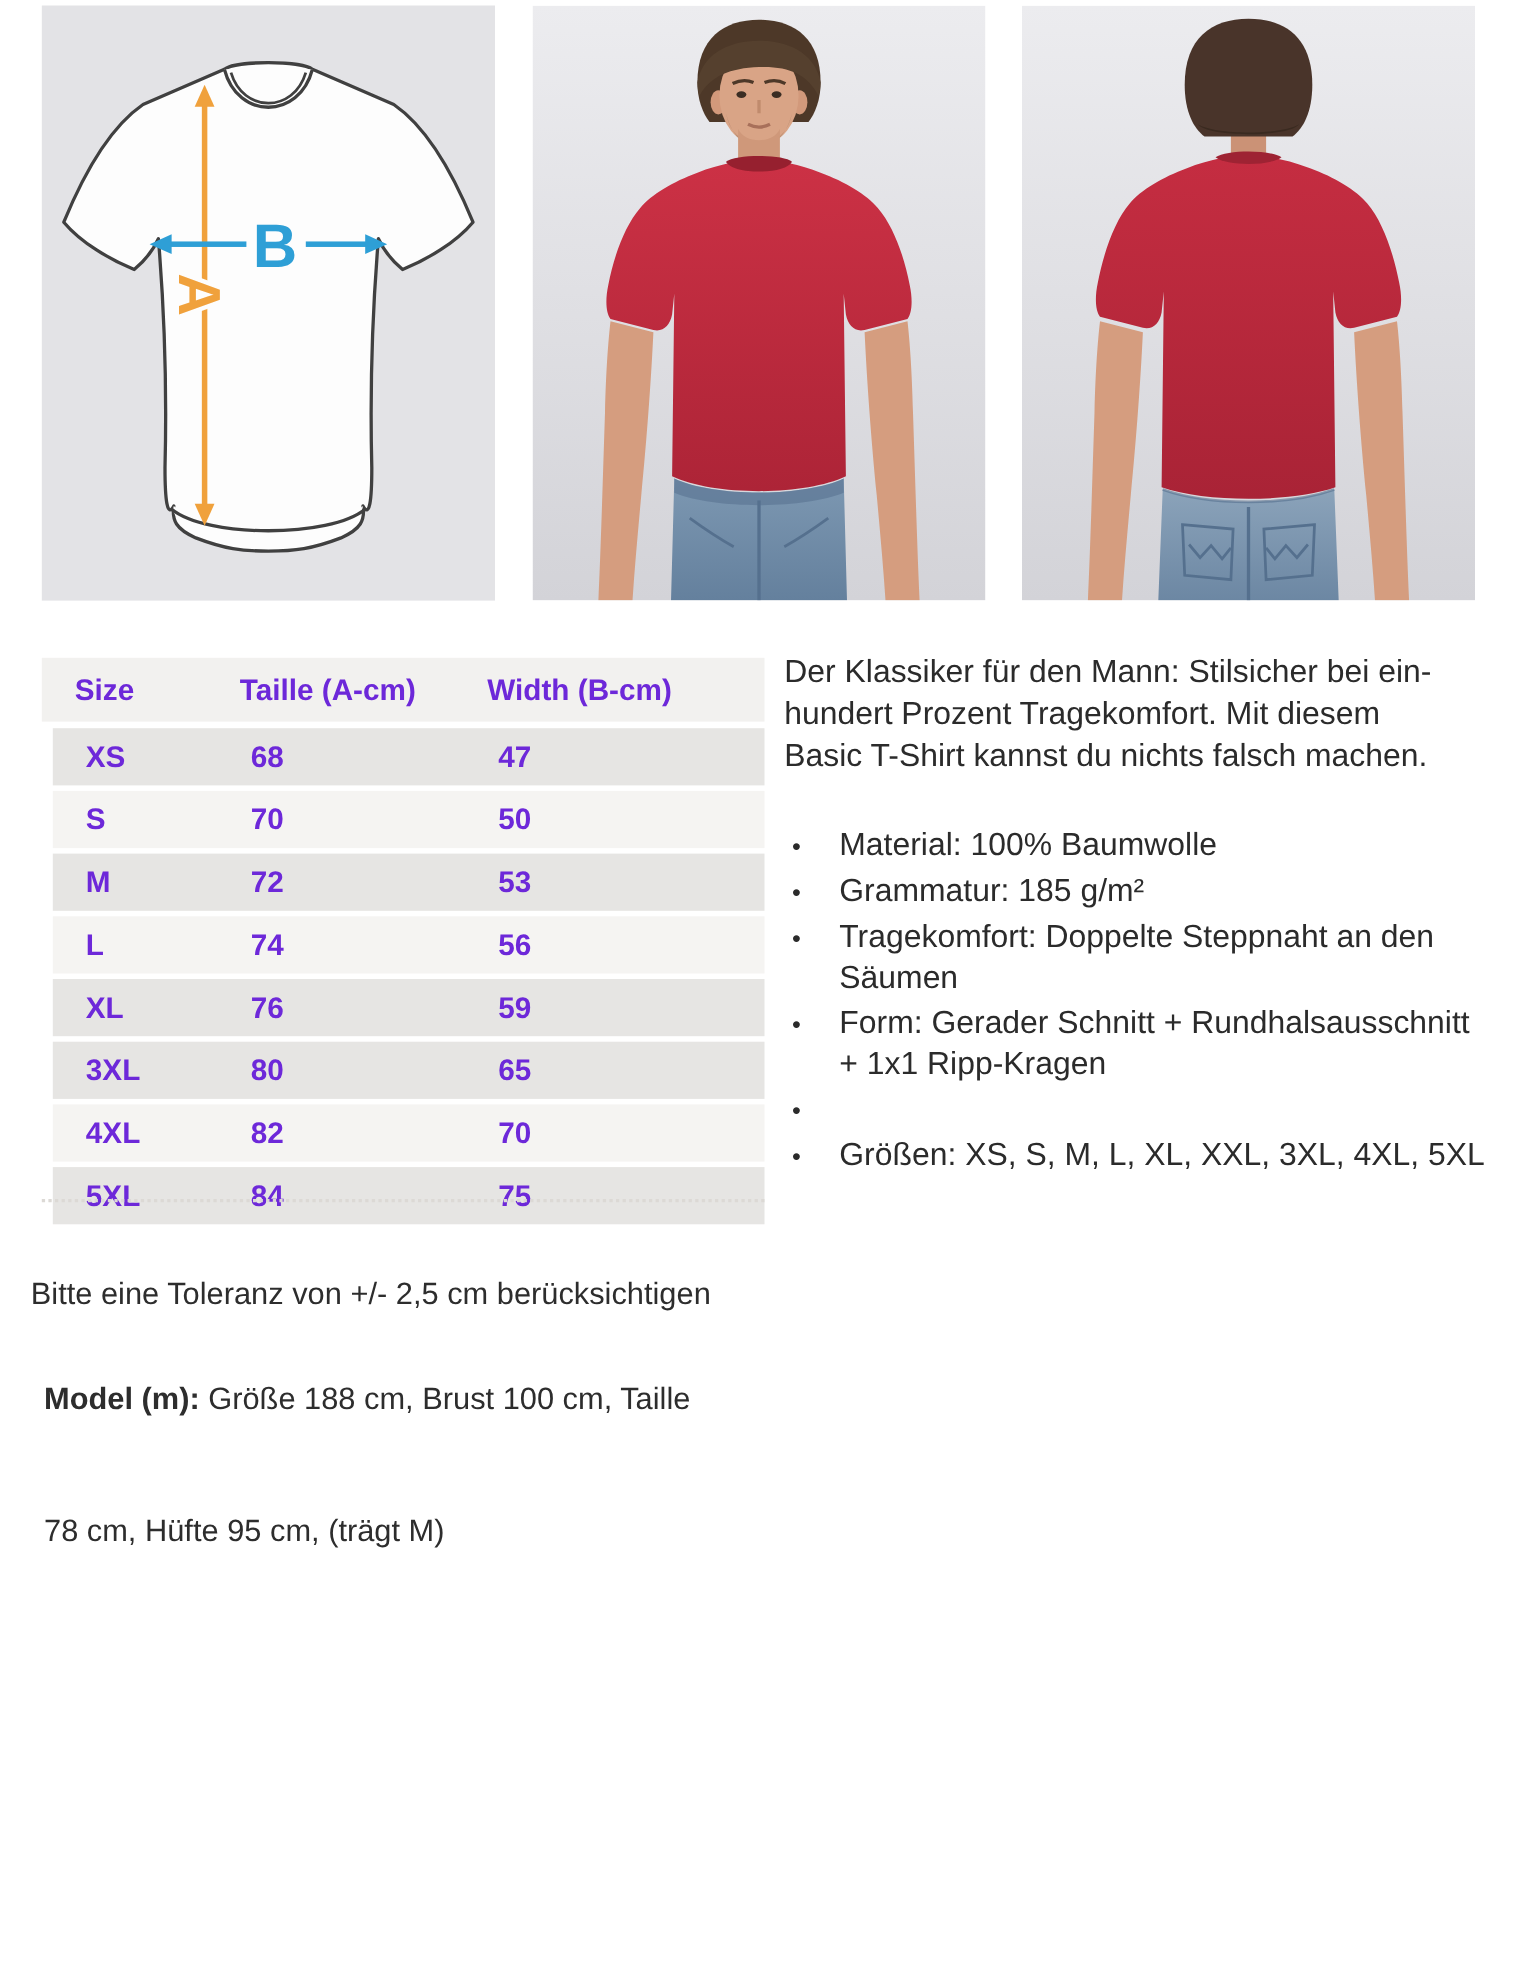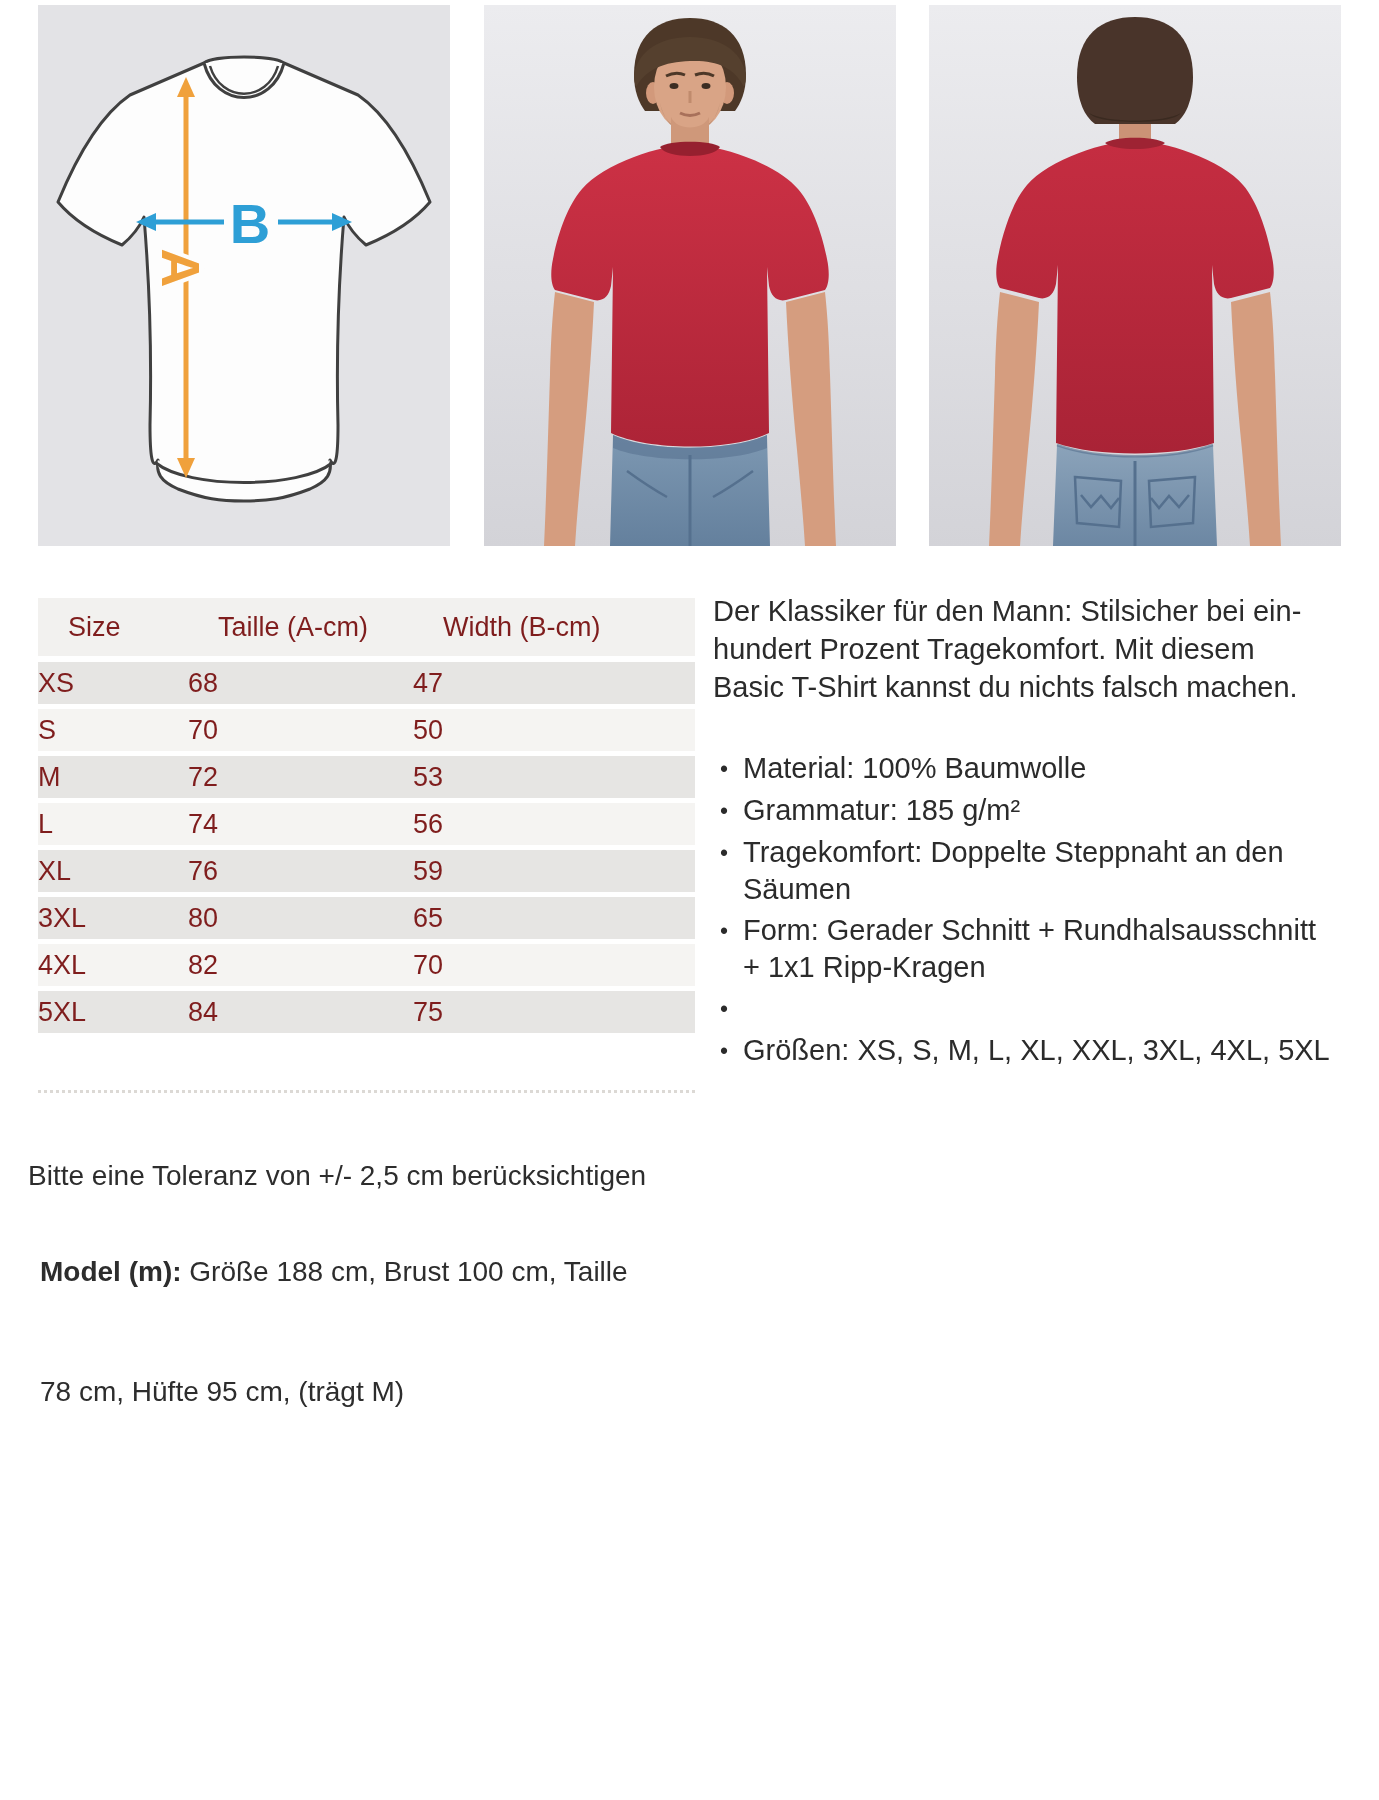--- a/index.html
+++ b/index.html
@@ -8,46 +8,46 @@
     font-family:"Liberation Sans", sans-serif; color:#2d2d2d;
   }
   figure { margin:0; }
   .img-box { position:absolute; top:5px; width:412px; height:541px; overflow:hidden; }
   .img-box svg { display:block; }
   #diagram-box { left:38px;  background:#e3e3e6; }
   #front-box   { left:484px; }
   #back-box    { left:929px; }
 
   
-  .size-table { position:absolute; left:38px; top:598px; width:657px; font-size:27px; color:#7f1d1d; }
+  .size-table { position:absolute; left:38px; top:598px; width:657px; font-size:27px; color:#6d28d9;font-weight:bold; }
   .t-header {
     display:grid; grid-template-columns:150px 225px 1fr; align-items:center;
     height:58px; padding-left:30px; background:#f2f1ef; margin-bottom:6px;
   }
   .t-row {
     display:grid; grid-template-columns:150px 225px 1fr; align-items:center;
-    height:42px; margin-bottom:5px;
+    height:52px; padding-left:30px; margin-bottom:5px;margin-left:10px;
   }
   .t-row.odd  { background:#e6e5e3; }
   .t-row.even { background:#f5f4f2; }
   .table-bottom-line { position:absolute; left:38px; top:1090px; width:657px; border-top:3px dotted #dcd9d5; }
 
   
   .tolerance  { position:absolute; left:28px; top:1132px; font-size:28px; white-space:pre;text-align:center; }
   .model-note { position:absolute; left:40px; top:1172px; font-size:28px; line-height:40px; white-space:pre; }
   .model-note strong { font-weight:bold; }
 
   
   .right-col { position:absolute; left:713px; top:592px; width:628px; font-size:29px; color:#2b2b2b; }
   .intro { margin-bottom:44px; }
   .intro-line { line-height:38px; white-space:pre; }
   .bullets { list-style:none; margin:0; padding:0; }
   .bullets li { display:flex; margin-bottom:4px; }
   .b-marker { flex:0 0 30px; padding-left:7px; box-sizing:border-box; font-size:23px; line-height:38px; }
-  .b-line { line-height:37px; white-space:pre; }
+  .b-line { line-height:37px; white-space:pre;margin-left:20px; }
 </style>
 </head>
 <body>
 
 <figure class="img-box" id="diagram-box">
   <svg width="412" height="541" viewBox="0 0 412 541">
 
     <path d="M166,58 L92,90 C60,112 36,158 20,197
          C36,216 62,231 84,240 C96,230 102,221 106,212
          C110,260 114,340 112,420 C112,450 114,466 120,455

